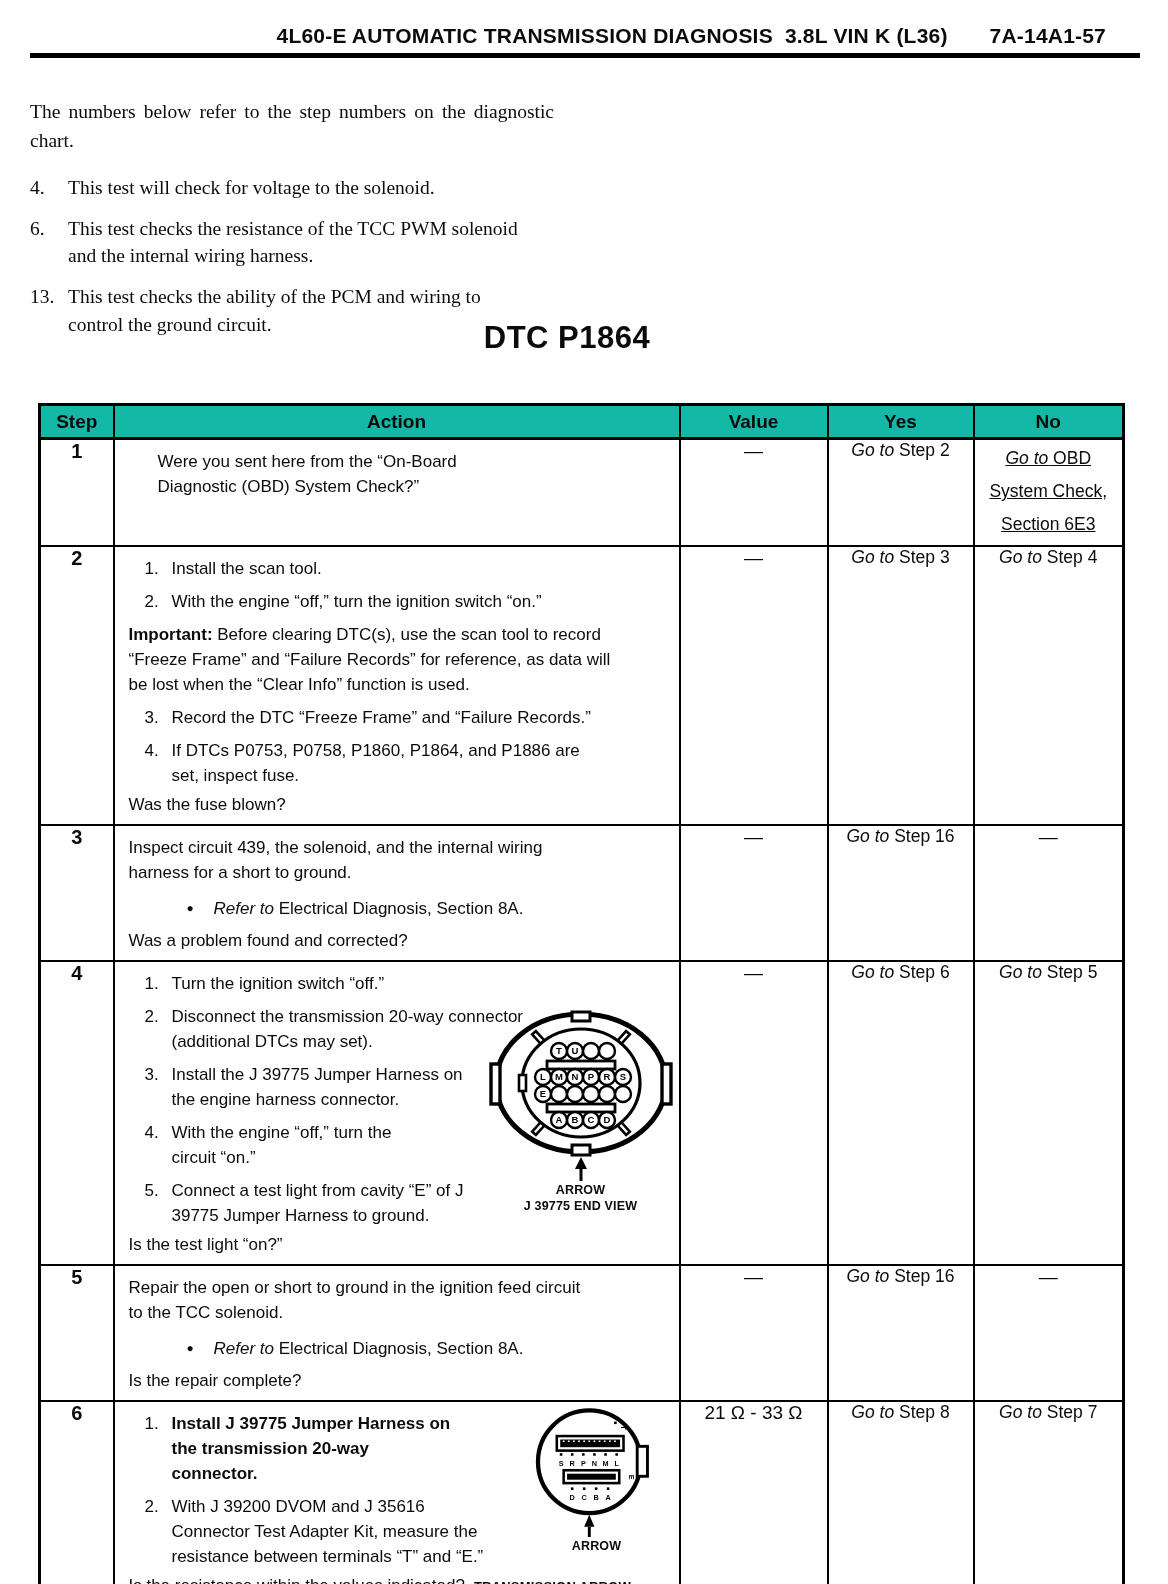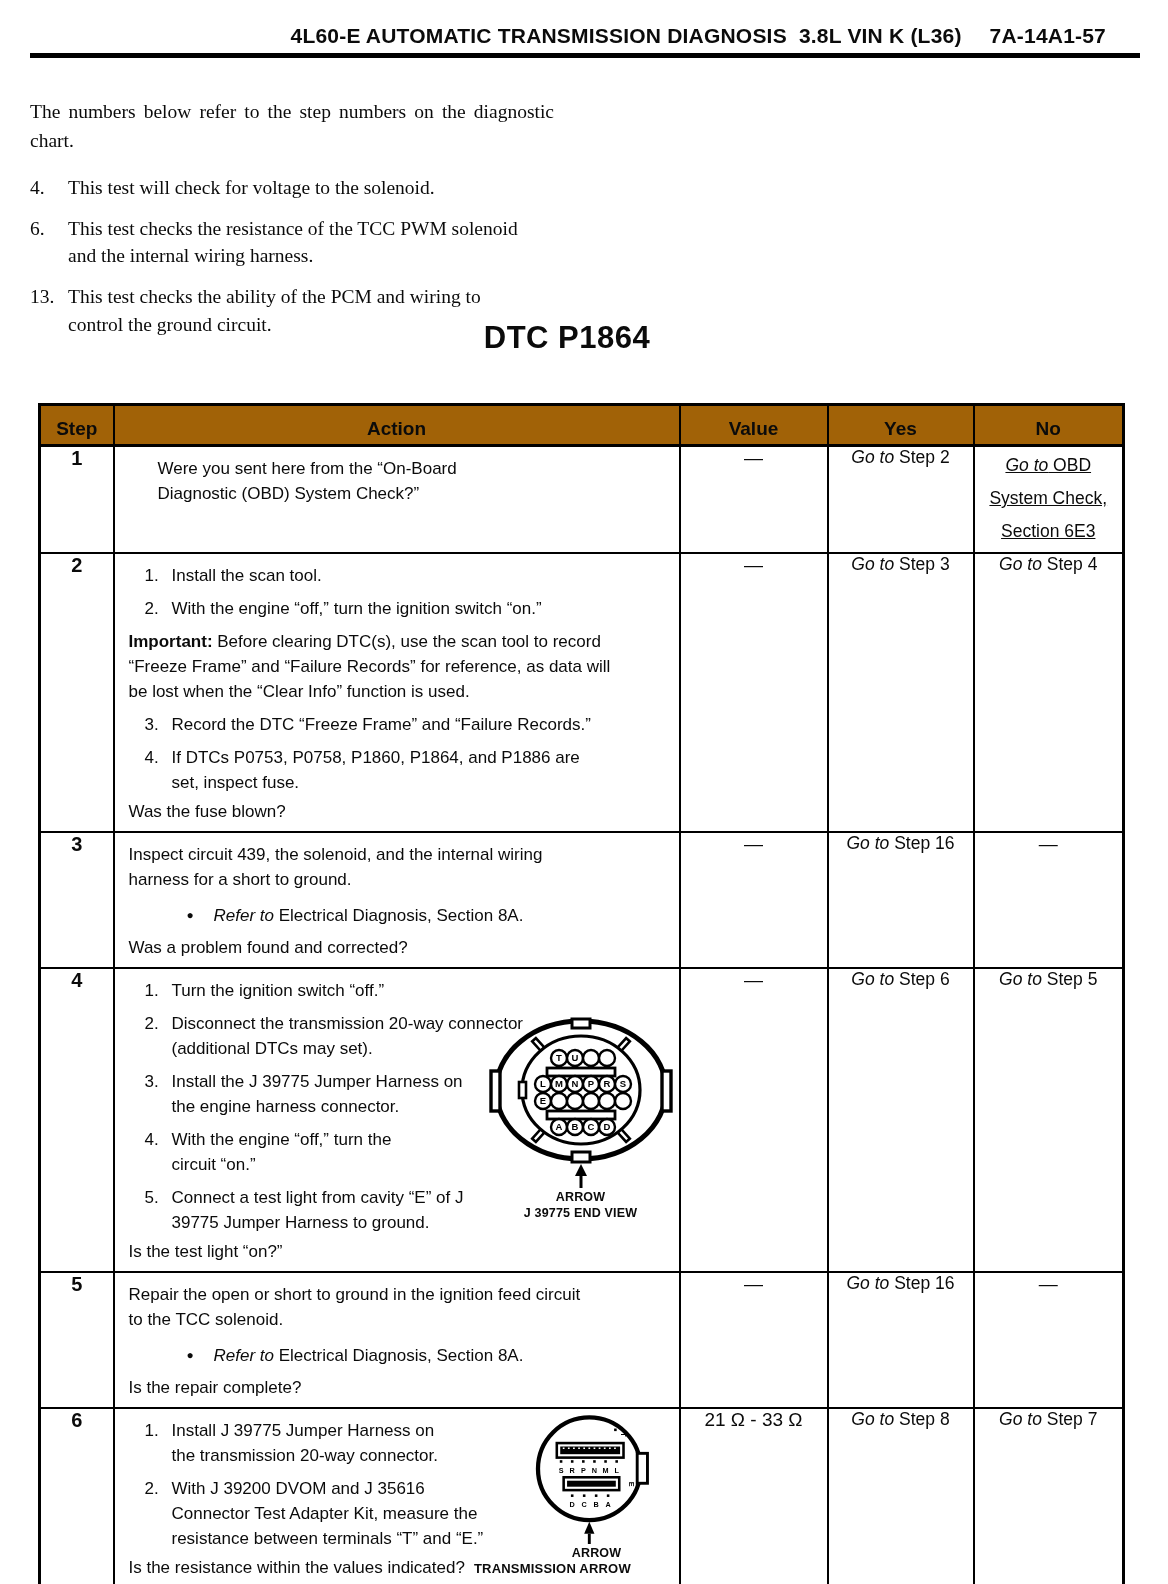--- a/index.html
+++ b/index.html
@@ -4,21 +4,21 @@
 <style>
   html,body { margin:0; padding:0; background:#b9b9b9; }
   .page {
     position:relative; width:1168px; height:1584px; margin:0 auto;
     background:#ffffff; color:#0b0b0b; overflow:hidden;
     font-family:"Liberation Sans", sans-serif;
   }
   
   .running-head {
     position:absolute; left:0; top:24px; width:1106px;
-    display:flex; justify-content:flex-end; align-items:flex-start; gap:28px;
+    display:flex; justify-content:flex-end; align-items:flex-start; gap:42px;
     font-weight:bold; font-size:21px; letter-spacing:.2px; white-space:pre-wrap;
   }
   .head-rule { position:absolute; left:30px; top:53px; width:1110px; height:5px; background:#000; }
   
   .testdesc { position:absolute; left:30px; top:97px; width:524px; }
   .td-head { margin:0 0 9px 0; font-size:19.5px; font-weight:bold; }
   .td-intro {
     margin:0 0 18px 0; font-family:"Liberation Serif", serif;
     font-size:19.5px; line-height:1.5; text-align:justify;
   }
@@ -34,21 +34,21 @@
   .dtc-sub   { position:absolute; left:0; top:364px; width:1134px; text-align:center;
                font-size:17.5px; font-weight:bold; }
   
   table.diag {
     position:absolute; left:38px; top:403px; width:1084px;
     border-collapse:collapse; table-layout:fixed;
     border:3px solid #000; font-size:17px;
   }
   table.diag th {
     border:2px solid #000; border-bottom-width:3px;
-    font-size:19px; font-weight:bold; padding:12px 0 4px; background:#a16207;
+    font-size:19px; font-weight:bold; padding:5px 0 4px; background:#14b8a6;
   }
   table.diag td { border:2px solid #000; vertical-align:top; padding:0; }
   td.stepcell { text-align:center; vertical-align:middle; font-weight:bold; font-size:20px; }
   td.vcell { vertical-align:bottom; text-align:center; font-size:17.5px; padding-bottom:9px; }
   td.vcell.mid { vertical-align:middle; padding-bottom:2px; line-height:33px;text-decoration:underline; }
   td.vcell .dash { font-size:19px; }
   .action-inner {
     position:relative; display:flex; flex-direction:column;
     box-sizing:border-box; height:100%; padding:5px 10px 7px 14px;
   }
@@ -269,21 +269,21 @@
           <td class="vcell"><span class="dash">—</span></td>
           <td class="vcell"><i class="goto">Go to</i> Step 16</td>
           <td class="vcell"><span class="dash">—</span></td>
         </tr>
         <tr style="height: 174px;">
           <td class="stepcell">6</td>
           <td style="height: 174px;">
             <div class="action-inner">
               <div class="ap numd">
                 <span class="n">1.</span>
-                <span class="t" style="max-width: 280px;">Install J 39775 Jumper Harness on the transmission 20-way connector.</span>
+                <span class="t" style="max-width: 280px; font-weight: bold;">Install J 39775 Jumper Harness on the transmission 20-way connector.</span>
               </div>
               <div class="ap numd">
                 <span class="n">2.</span>
                 <span class="t" style="max-width: 320px;">With J 39200 DVOM and J 35616 Connector Test Adapter Kit, measure the resistance between terminals “T” and “E.”</span>
               </div>
               <div class="ap q">Is the resistance within the values indicated?<span class="caption-inline">TRANSMISSION ARROW</span></div>
               <div class="fig fig-ts">
                 <svg width="130" height="132" viewBox="0 0 152 154">
     <circle cx="67" cy="65" r="60" fill="#fff" stroke="#000" stroke-width="5"></circle>
     <rect x="123" y="47" width="12" height="35" fill="#fff" stroke="#000" stroke-width="3.4"></rect>

